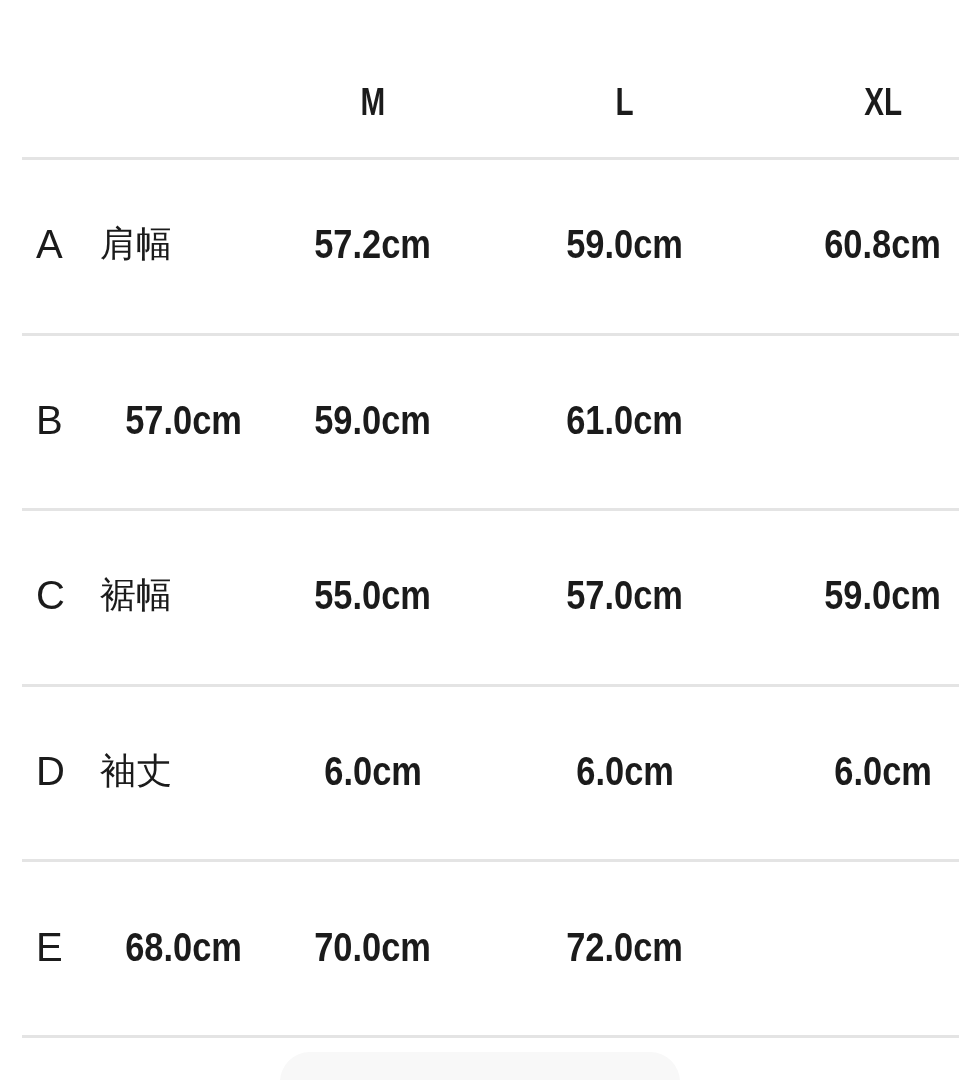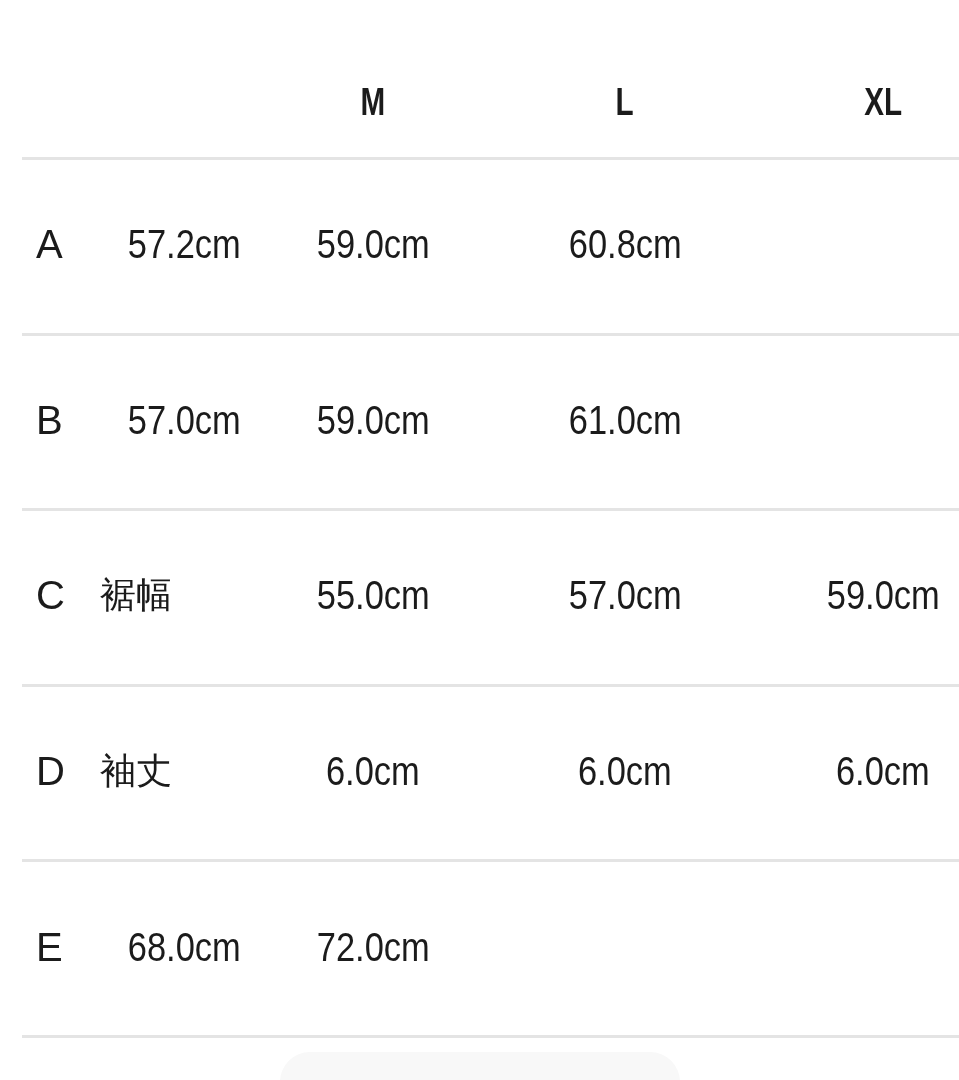--- a/index.html
+++ b/index.html
@@ -63,21 +63,21 @@
     font-weight:500;
     letter-spacing:0;
   }
   .cell.label{
     font-size:36px;
     font-weight:500;
   }
   .cell.value{
     text-align:center;
     font-size:41px;
-    font-weight:400;
+    font-weight:700;
   }
   .header-row .cell.value{
     font-size:38px;
     font-weight:600;
   }
   .cond{
     display:inline-block;
     transform:scaleX(0.84);
     transform-origin:center;
   }
@@ -113,20 +113,21 @@
         <span class="cond">L</span>
       </div>
       <div class="cell value">
         <span class="cond">XL</span>
       </div>
     </div>
 
     <div id="rows">
   <div class="grid-row data-row">
     <div class="cell key">A</div>
+    <div class="cell label">肩幅</div>
     <div class="cell value"><span class="cond">57.2cm</span></div>
     <div class="cell value"><span class="cond">59.0cm</span></div>
     <div class="cell value"><span class="cond">60.8cm</span></div>
   </div>
 
   <div class="grid-row data-row">
     <div class="cell key">B</div>
     <div class="cell value"><span class="cond">57.0cm</span></div>
     <div class="cell value"><span class="cond">59.0cm</span></div>
     <div class="cell value"><span class="cond">61.0cm</span></div>
@@ -144,20 +145,21 @@
     <div class="cell key">D</div>
     <div class="cell label">袖丈</div>
     <div class="cell value"><span class="cond">6.0cm</span></div>
     <div class="cell value"><span class="cond">6.0cm</span></div>
     <div class="cell value"><span class="cond">6.0cm</span></div>
   </div>
 
   <div class="grid-row data-row">
     <div class="cell key">E</div>
     <div class="cell value"><span class="cond">68.0cm</span></div>
+    <div class="cell value"><span class="cond">70.0cm</span></div>
     <div class="cell value"><span class="cond">72.0cm</span></div>
   </div>
 </div>
 
   </div>
 
   <button class="partial-button"></button>
 
 </div>
 

